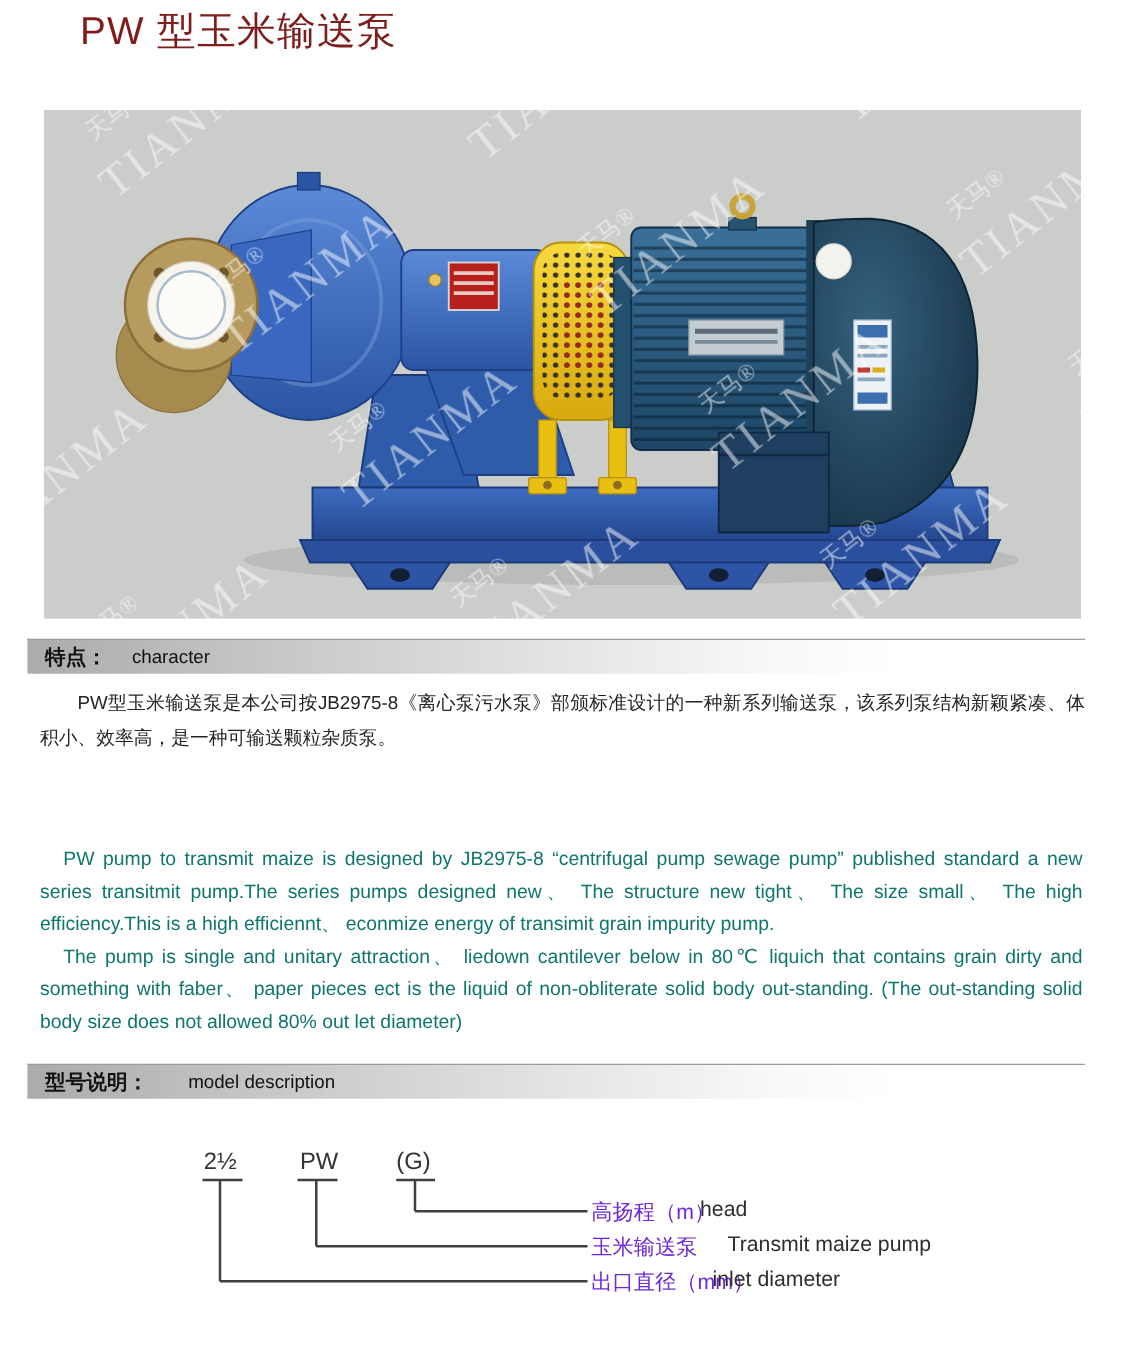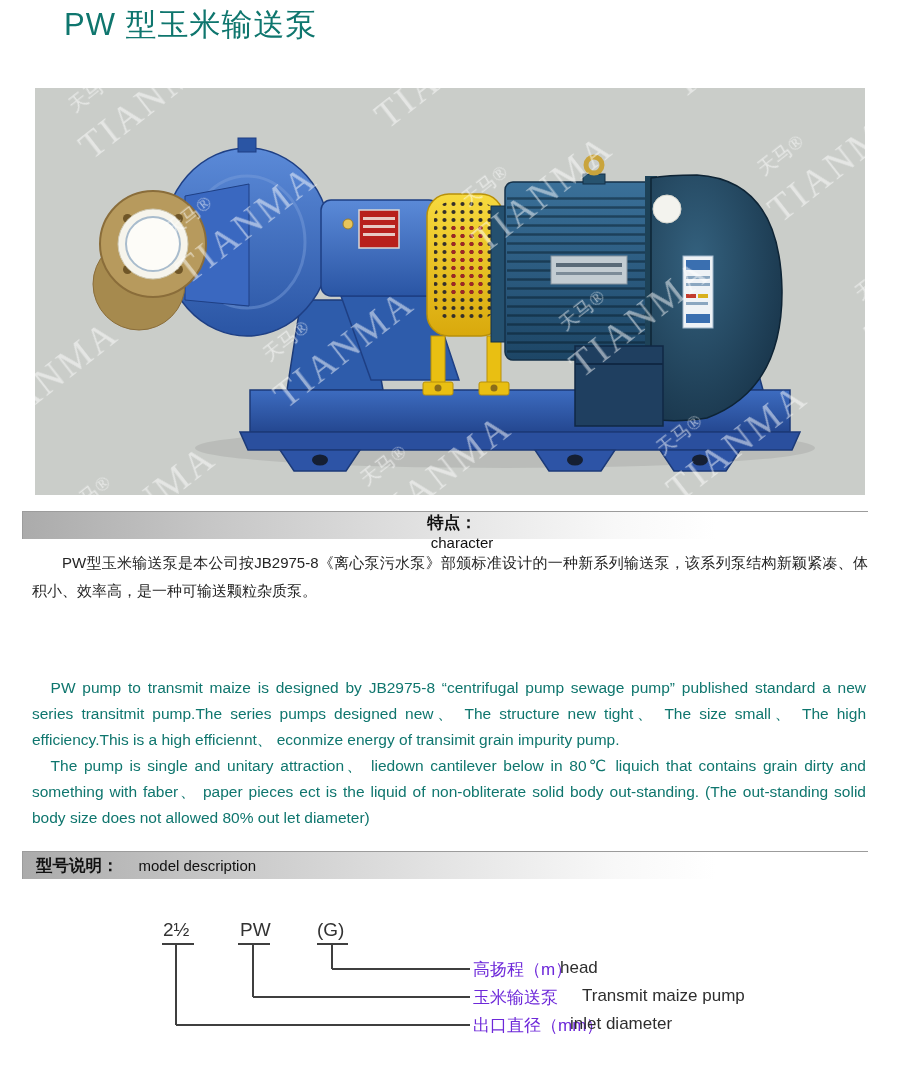--- a/index.html
+++ b/index.html
@@ -2,36 +2,36 @@
 <html><head>
 <meta charset="utf-8">
 <style>
   html,body { margin:0; padding:0; }
   body {
     width:900px; height:1076px; position:relative; background:#ffffff;
     font-family:"Liberation Sans","DejaVu Sans",sans-serif; color:#222;
     overflow:hidden;
   }
   .title-block { position:absolute; left:64px; top:6px; }
-  .title-block h1 { margin:0; font-size:31px; font-weight:500; color:#0f766e; letter-spacing:1px; line-height:38px; }
+  .title-block h1 { margin:0; font-size:31px; font-weight:500; color:#7f1d1d; letter-spacing:1px; line-height:38px; }
   .title-block .sub { font-size:19px; color:#262626; margin-top:1px; }
 
   .photo { position:absolute; left:35px; top:88px; width:830px; height:407px; }
   .photo svg { display:block; }
 
   .bar {
     position:absolute; left:22px; width:846px; height:28px;
     background:linear-gradient(to right,#ababab 0%,#c6c6c6 22%,#e4e4e4 50%,#f8f8f8 70%,#ffffff 82%);
     border-top:1px solid #9c9c9c; border-left:1px solid #9c9c9c;
     display:flex; align-items:center; padding-left:13px; box-sizing:border-box;
   }
   .bar .zh { font-size:16.5px; font-weight:700; color:#111; }
   .bar .en { font-size:15px; color:#111; margin-left:20px; }
-  #bar-character { top:511px;flex-direction:column; }
-  #bar-model { top:851px; }
+  #bar-character { top:511px; }
+  #bar-model { top:851px;gap:12px; }
 
   .para-zh { position:absolute; left:32px; top:549px; width:836px;
     font-size:15px; line-height:28px; text-align:justify; color:#242424; }
   .para-zh p { margin:0; text-indent:2em; }
   .para-en { position:absolute; left:32px; top:675px; width:834px;
     font-size:15.5px; line-height:26px; text-align:justify; color:#0f766e; }
   .para-en p { margin:0; text-indent:1.2em; }
 
   .model-code { position:absolute; font-size:19px; color:#333; font-weight:500; }
   #code-0 { left:163px; top:919px; }

